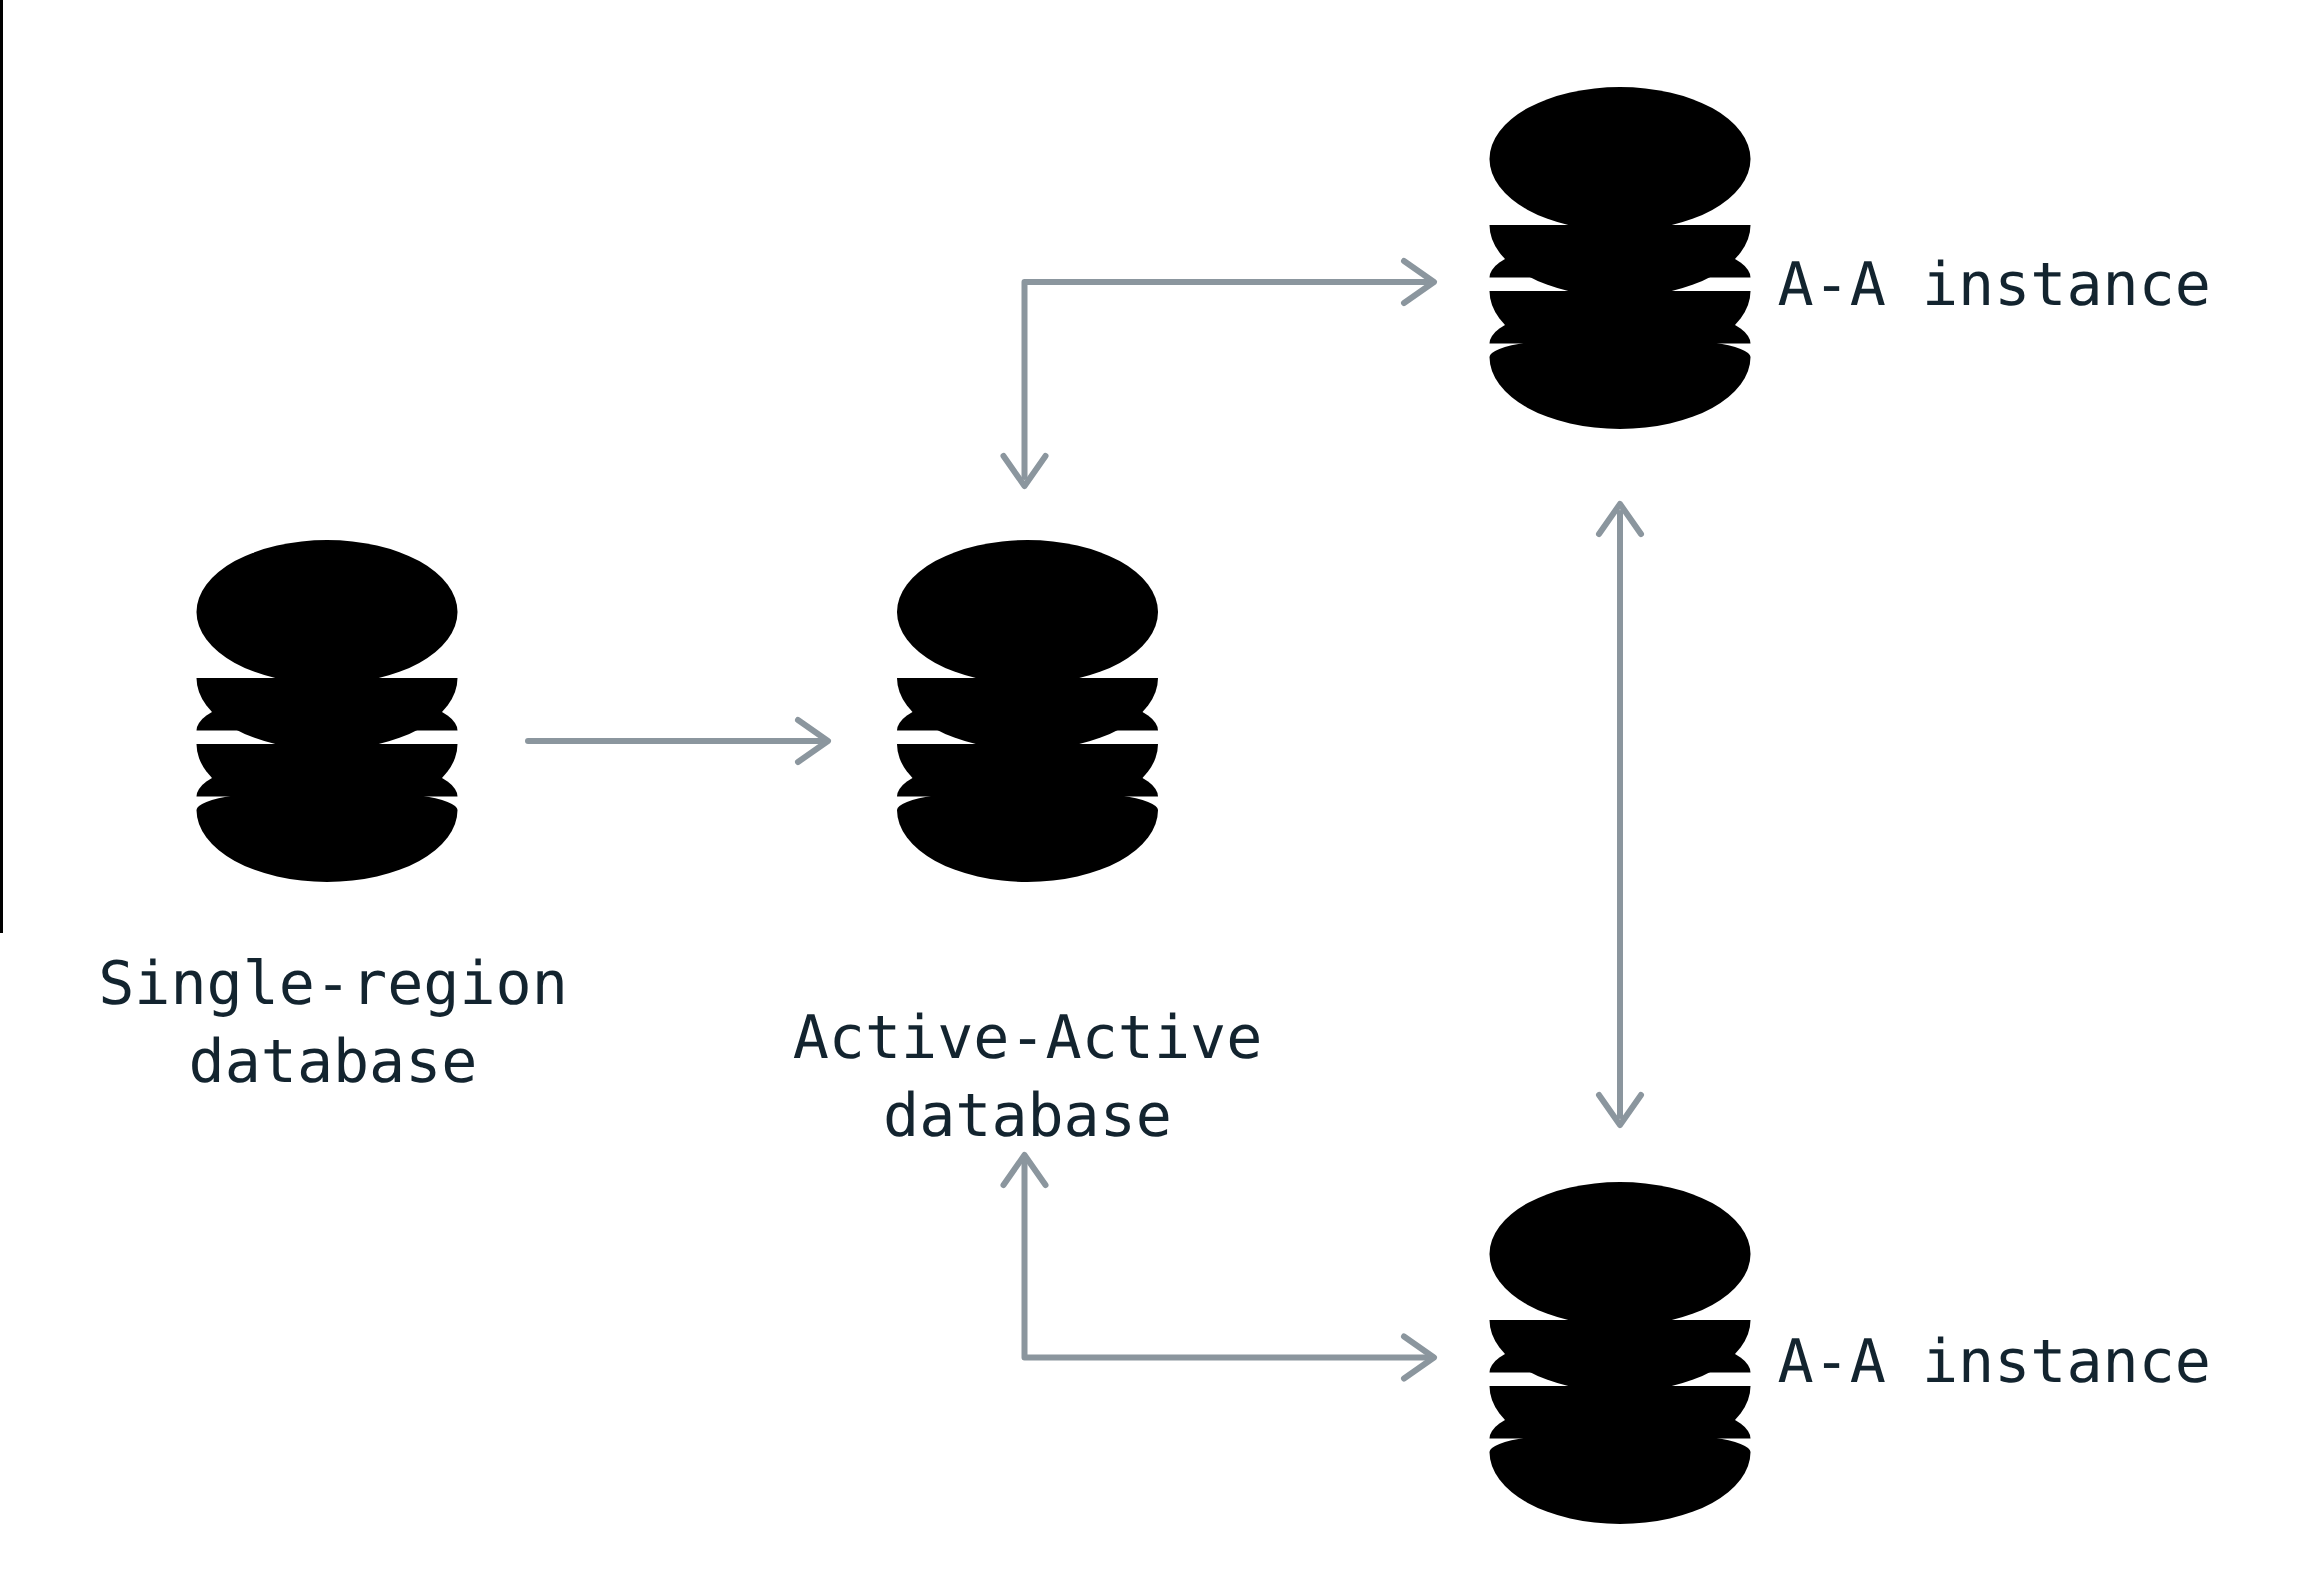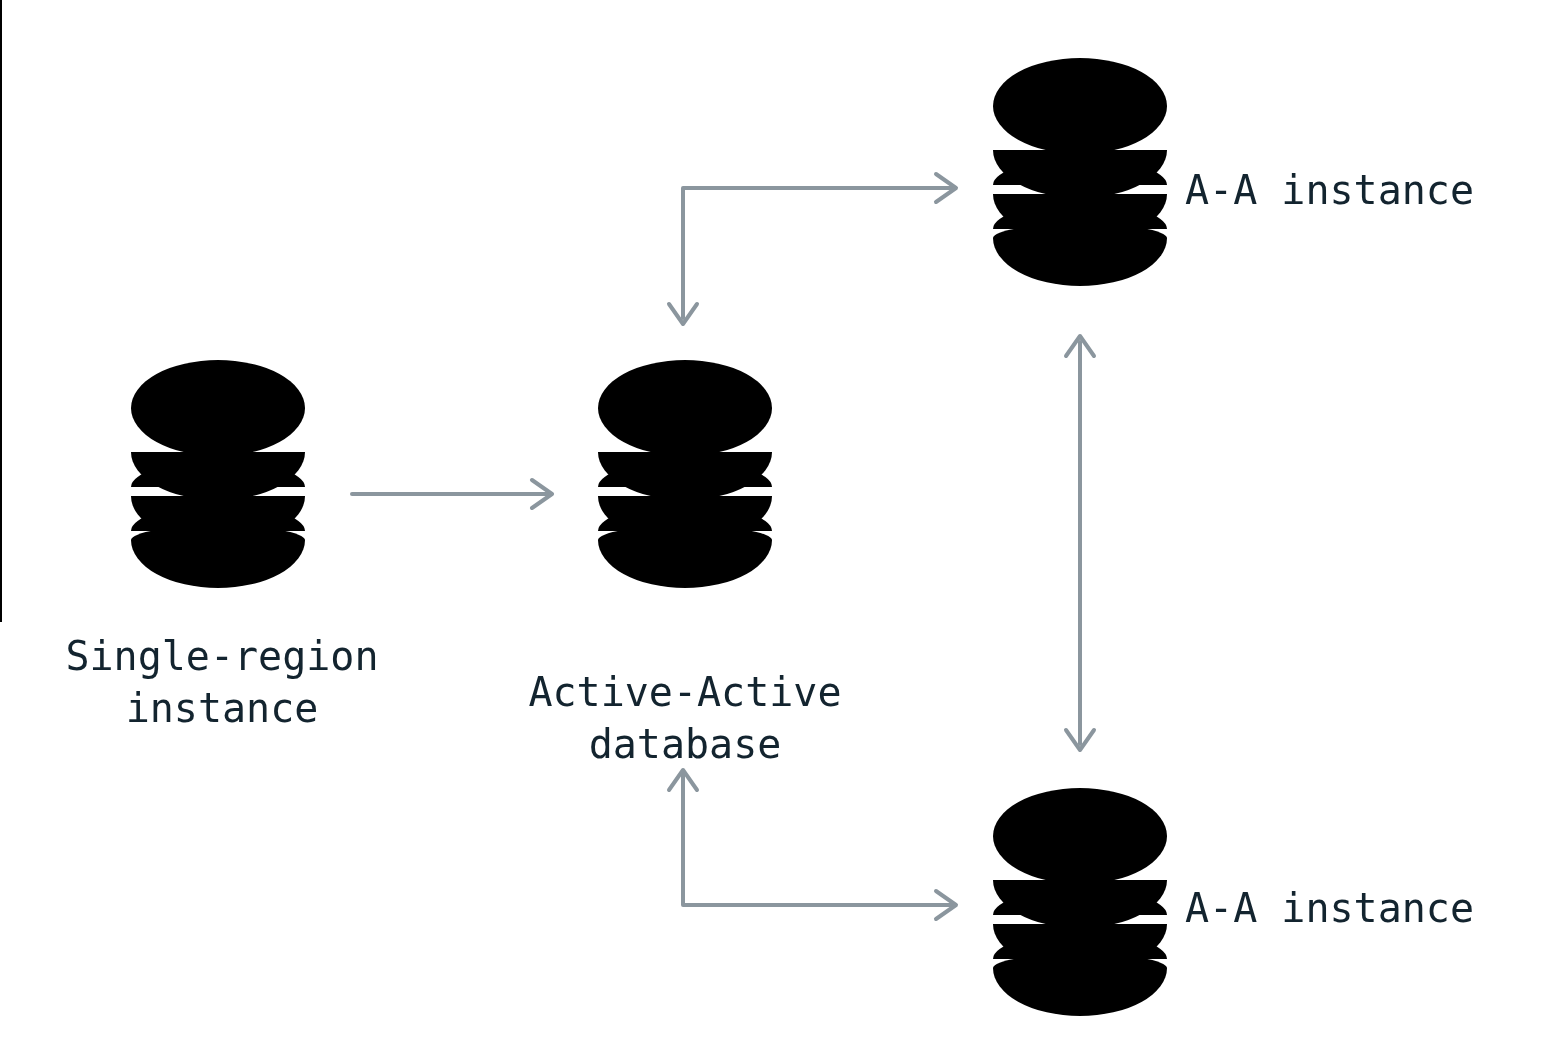--- a/index.html
+++ b/index.html
@@ -125,21 +125,21 @@
     </g>
 
     <g>
       <path d="M683,772 V905 H955"></path>
       <path d="M669,790 L683,770 L697,790"></path>
       <path d="M936,891 L956,905 L936,919"></path>
     </g>
   </svg>
 
   <div class="node-label centered lbl-single-region">Single-region
-instance</div>
+database</div>
 
   <div class="node-label centered lbl-active-active">Active-Active
 database</div>
 
   <div class="node-label single lbl-aa-top">A-A instance</div>
 
   <div class="node-label single lbl-aa-bottom">A-A instance</div>
 
 </div>
 

